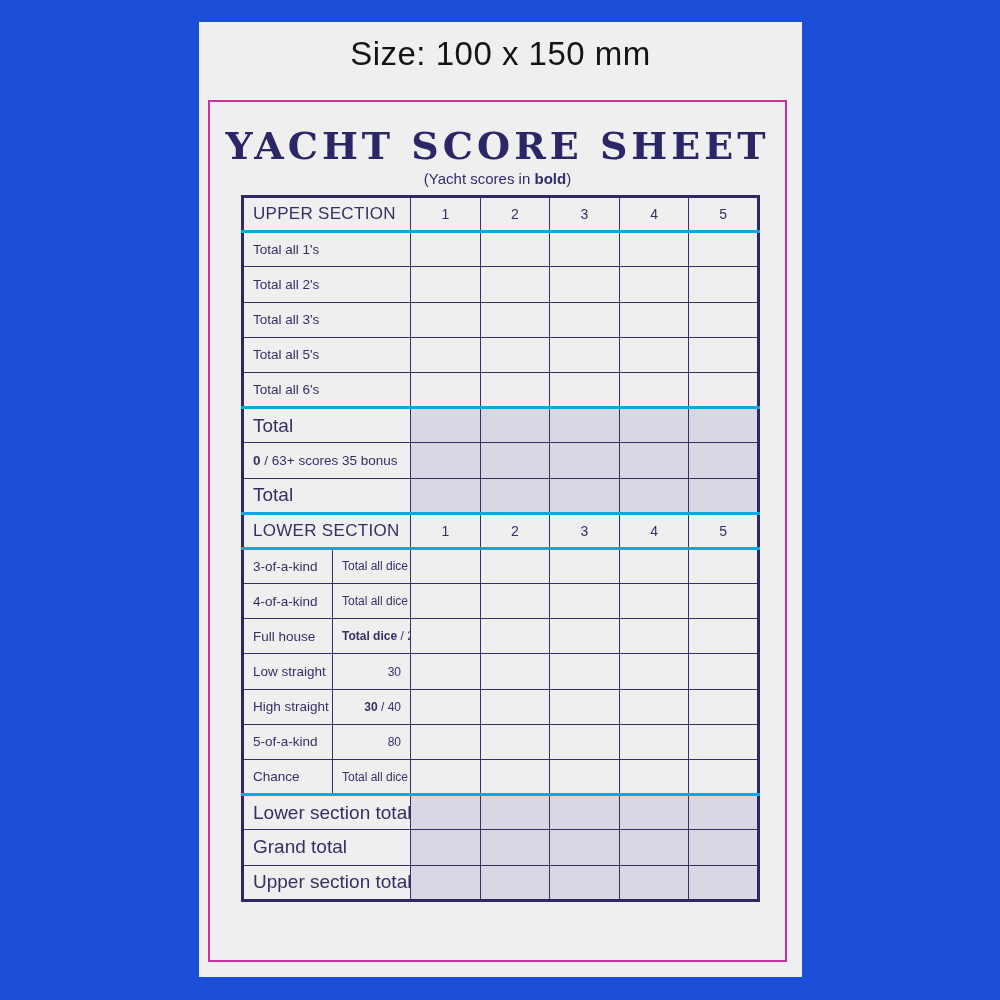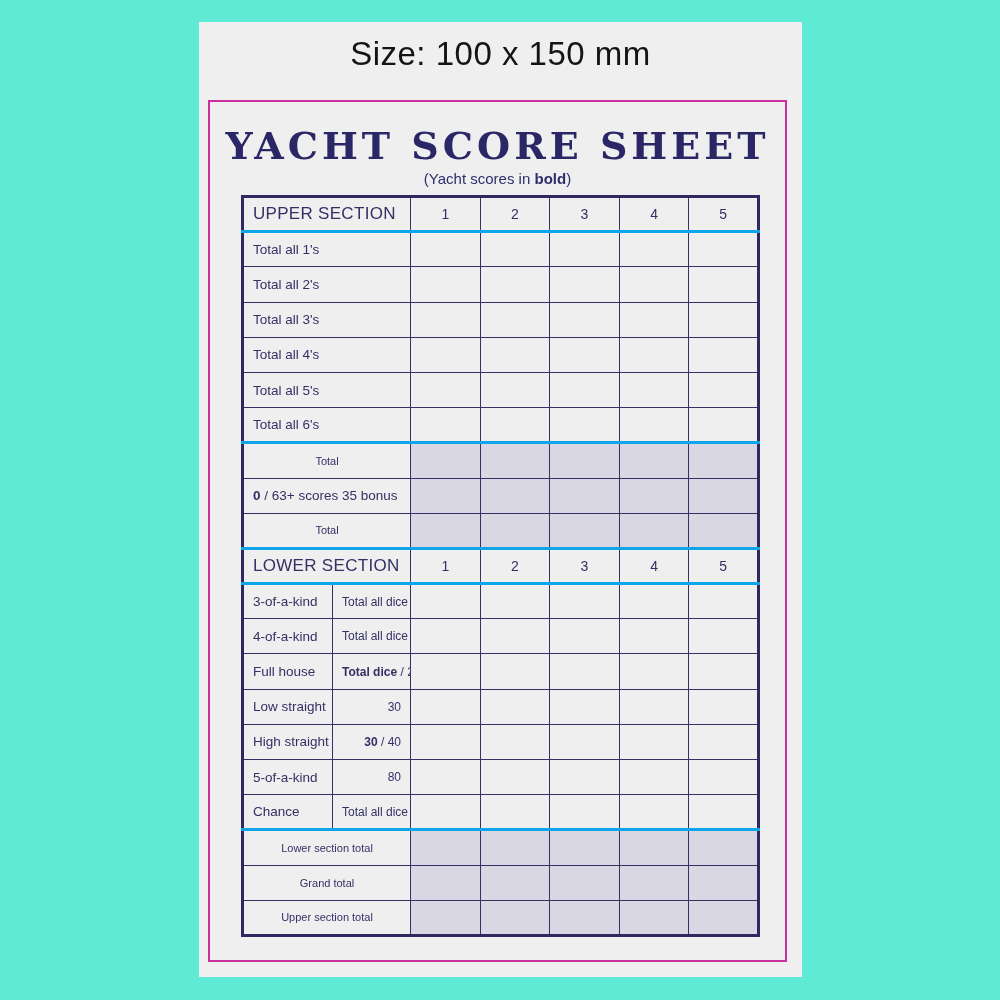--- a/index.html
+++ b/index.html
@@ -1,18 +1,18 @@
 <!DOCTYPE html>
 <html><head>
 <meta charset="utf-8">
 <style>
   * { margin:0; padding:0; box-sizing:border-box; }
   html,body { background:#ffffff; }
   .canvas {
-    position:relative; width:1000px; height:1000px; background:#5eead4;
+    position:relative; width:1000px; height:1000px; background:#1d4ed8;
     font-family:"Liberation Sans", sans-serif; overflow:hidden;
   }
   .gray-card {
     position:absolute; left:199px; top:22px; width:603px; height:955px;
     background:#efeff0;
   }
   .size-label {
     position:absolute; top:13px; left:0; width:100%;
     text-align:center; font-size:33px; color:#141414; letter-spacing:0.5px;
   }
@@ -35,21 +35,21 @@
   table.score tr { height:35.2px; }
   table.score th, table.score td {
     border:1.5px solid #353165; color:#343064;
     padding:0 9px; overflow:hidden; white-space:nowrap;
   }
   table.score { border:3px solid #2e2a60;padding-left:16px; }
   tr.sep th, tr.sep td { border-top:3px solid #0ea5e9; }
   th.section { text-align:left; font-weight:400; font-size:17px; letter-spacing:0.3px; }
   th.num { font-weight:400; font-size:14px; text-align:center; }
   td.lbl { text-align:left; font-size:13.5px; }
-  td.rtl { text-align:center; font-size:11px;margin-left:28px; }
+  td.rtl { text-align:left; font-size:19px;margin-left:28px; }
   td.sub { text-align:right; font-size:12px; }
   td.shaded { background:#dad7e5; }
 </style>
 </head>
 <body>
 
 <div class="canvas">
   <div class="gray-card">
 
     <div class="size-label">Size: 100 x 150 mm</div>
@@ -98,28 +98,20 @@
         </tr>
         <tr>
           <td class="lbl" colspan="2">Total all 3's</td>
           <td></td>
               <td></td>
               <td></td>
               <td></td>
               <td></td>
         </tr>
         <tr>
-          <td class="lbl" colspan="2">Total all 4's</td>
-          <td></td>
-              <td></td>
-              <td></td>
-              <td></td>
-              <td></td>
-        </tr>
-        <tr>
           <td class="lbl" colspan="2">Total all 5's</td>
           <td></td>
               <td></td>
               <td></td>
               <td></td>
               <td></td>
         </tr>
         <tr>
           <td class="lbl" colspan="2">Total all 6's</td>
           <td></td>

